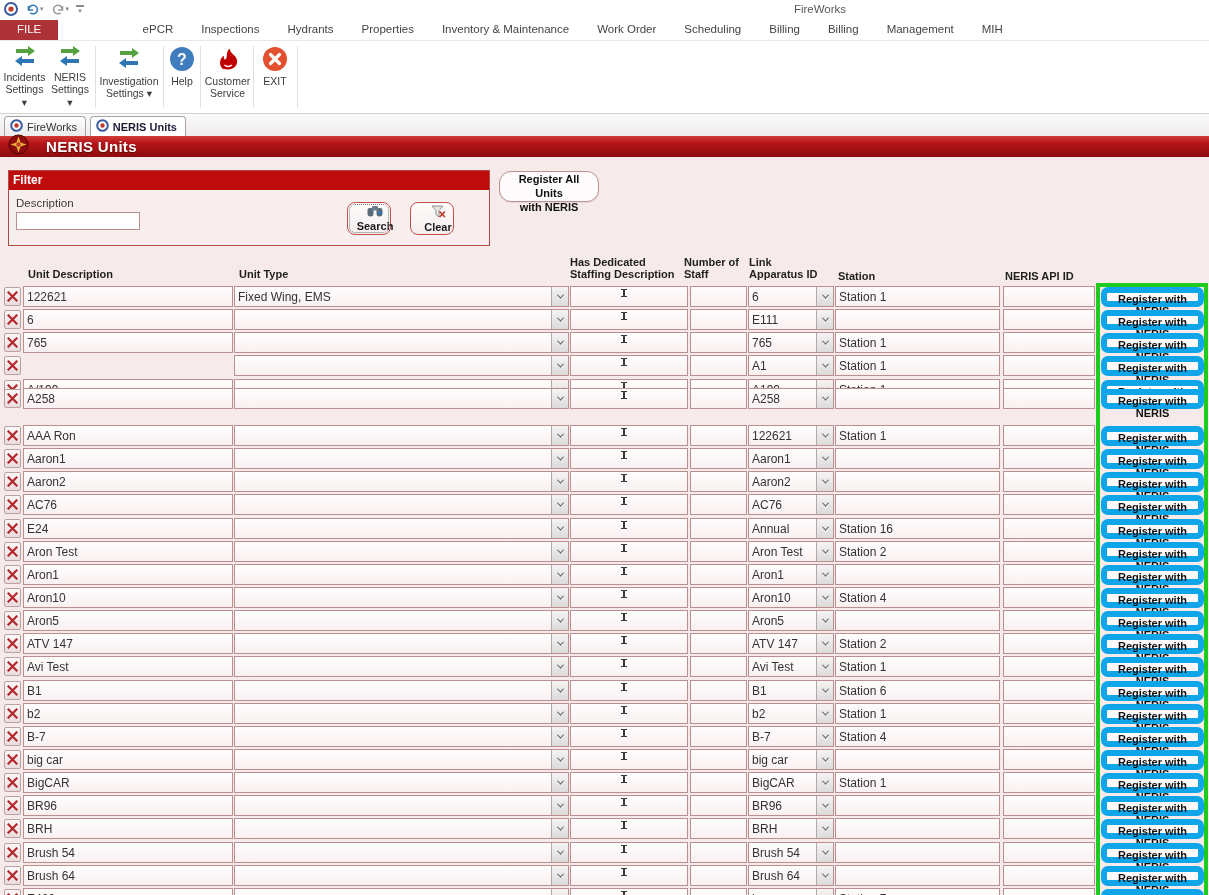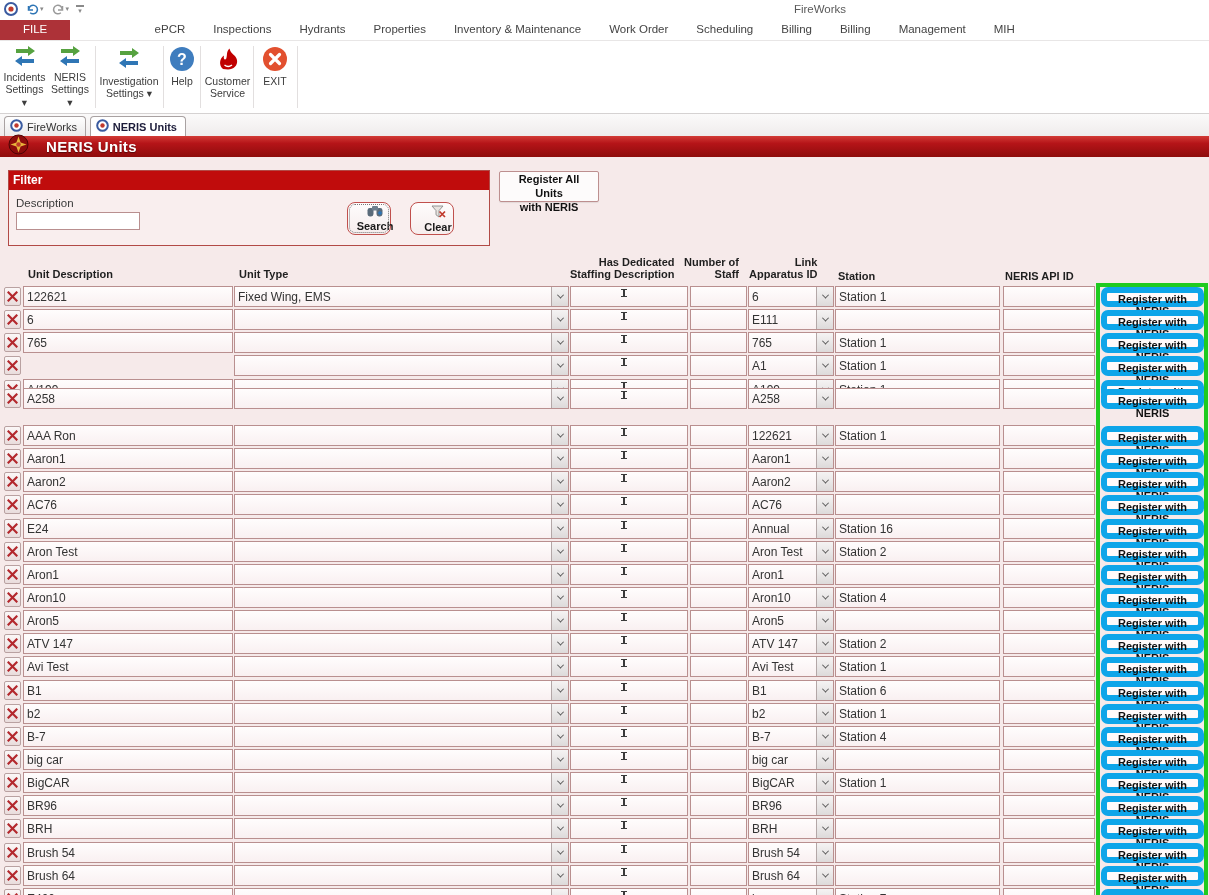--- a/index.html
+++ b/index.html
@@ -10,21 +10,21 @@
     -webkit-font-smoothing:antialiased;
   }
   
   #titlebar { position:absolute; left:0; top:0; width:1209px; height:20px; background:#ffffff; }
   #qat { position:absolute; left:4px; top:2px; display:flex; align-items:center; gap:7px; }
   #qat .qbtn { display:flex; align-items:center; font-size:10px; color:#8a8a8a; }
   #win-title { position:absolute; left:760px; top:3px; width:120px; text-align:center; font-size:11.5px; color:#5a5a5a; }
   
   #ribbontabs { position:absolute; left:0; top:20px; width:1209px; height:21px; background:#ffffff; border-bottom:1px solid #e8e6e6; display:flex; align-items:stretch; }
   .rtab { padding:3px 14px 0; font-size:11.5px; color:#444; cursor:default; }
-  .rtab.file { background:#ad3238; color:#ffffff; padding:3px 23px 0; }
+  .rtab.file { background:#ad3238; color:#ffffff; padding:3px 17px 0; }
   .rtab.active { color:#a0373c; background:#fef9c3; border:1px solid #dadada; border-bottom:none;margin-top:21px; }
   
   #ribbon { position:absolute; left:0; top:41px; width:1209px; height:73px; background:#ffffff; border-bottom:1px solid #d5d2d2; }
   .rbtn { position:absolute; top:3px; height:64px; display:flex; flex-direction:column; align-items:center; text-align:center; }
   .rbtn .ric { height:30px; display:flex; align-items:center; justify-content:center; }
   .rbtn .rlbl { font-size:10.5px; color:#3c3c3c; line-height:1.18; white-space:pre-line; margin-top:1px; }
   .rdiv { position:absolute; top:5px; height:62px; width:1px; background:#e2dfdf; }
   
   #docstrip { position:absolute; left:0; top:114px; width:1209px; height:22px; background:linear-gradient(#fbfafa,#efecec); }
   .dtab { position:absolute; top:2px; height:20px; border:1px solid #a9a2a2; border-bottom:none; border-radius:4px 4px 0 0; background:linear-gradient(#ffffff,#eceaea); display:flex; align-items:center; gap:4px; padding:0 8px 0 5px; font-size:11px; color:#333; }
@@ -36,23 +36,23 @@
   
   #content { position:absolute; left:0; top:157px; width:1209px; height:738px; background:#f6eaea; }
   
   #filterpanel { position:absolute; left:8px; top:13px; width:482px; height:76px; border:1px solid #b24a46; background:#f9eeee; }
   #filterhdr { height:19px; background:#c00c0c; color:#fff; font-weight:bold; font-size:12px; padding:2px 0 0 4px; }
   #desc-label { position:absolute; left:7px; top:26px; font-size:11.5px; color:#3a3a3a; }
   #desc-input { position:absolute; left:7px; top:41px; width:124px; height:18px; border:1px solid #b98f8f; background:#ffffff; font-size:12px; padding:0 3px; font-family:"Liberation Sans",sans-serif; }
   .fbtn { position:absolute; top:31px; width:44px; height:33px; border:1px solid #c0504d; border-radius:8px; background:linear-gradient(#fefcfc,#f6eded); display:flex; flex-direction:column; align-items:center; justify-content:center; font-size:11px; font-weight:bold; color:#1a1a1a; gap:1px; cursor:pointer;padding-left:12px; }
   #search-btn { left:338px; outline:1px dotted #777; outline-offset:-3px; }
   #clear-btn { left:401px; }
-  #register-all-btn { position:absolute; left:499px; top:14px; width:100px; height:31px; border:1px solid #bd8f8f; border-radius:2px; background:#fdfbfb; font-weight:bold; font-size:11px; color:#111; line-height:1.25; text-align:center; font-family:"Liberation Sans",sans-serif; cursor:pointer; box-shadow:0 1px 1px rgba(0,0,0,.08); }
+  #register-all-btn { position:absolute; left:499px; top:14px; width:100px; height:31px; border:1px solid #bd8f8f; border-radius:12px; background:#fdfbfb; font-weight:bold; font-size:11px; color:#111; line-height:1.25; text-align:center; font-family:"Liberation Sans",sans-serif; cursor:pointer; box-shadow:0 1px 1px rgba(0,0,0,.08); }
   
-  .colhdr { position:absolute; font-size:11px; font-weight:bold; color:#1f1f1f; line-height:12px; white-space:pre-line;text-align:right; }
+  .colhdr { position:absolute; font-size:11px; font-weight:bold; color:#1f1f1f; line-height:12px; white-space:pre-line; }
   
   .trow { position:absolute; left:0; width:1209px; height:22px; }
   .cell { position:absolute; top:0; height:21px; border:1px solid #b98f8f; background:linear-gradient(#fffdfd,#f9f0f1); font-size:12px; color:#333; padding:3px 3px 0; white-space:nowrap; overflow:hidden; }
   .cell.sel { padding-right:19px; }
   .caretbox { position:absolute; right:0; top:0; width:17px; height:19px; background:linear-gradient(#f5f3f3,#dddada); border-left:1px solid #b3a7a7; display:flex; align-items:center; justify-content:center; }
   .caret { width:5px; height:5px; border-right:1.6px solid #555; border-bottom:1.6px solid #555; transform:rotate(45deg) translate(-1px,-1px); }
   .delbtn { position:absolute; left:4px; top:1px; width:17px; height:19px; border:1px solid #b9a1a1; border-radius:2px; background:linear-gradient(#fbf7f7,#e9dcdc); display:flex; align-items:center; justify-content:center; padding:0; cursor:pointer; }
   .regbtn { position:absolute; left:1101px; top:1px; width:103px; height:20px; border:6px solid #0ea5e9; border-radius:7px; background:#fffafa; font-weight:bold; font-size:11px; color:#111; font-family:"Liberation Sans",sans-serif; padding:0; cursor:pointer; }
   .stafftick { position:absolute; left:52px; top:2px; width:2px; height:8px; background:#3a3a3a; }
   .stafftick::before, .stafftick::after { content:""; position:absolute; left:-2px; width:6px; height:1px; background:#3a3a3a; }

